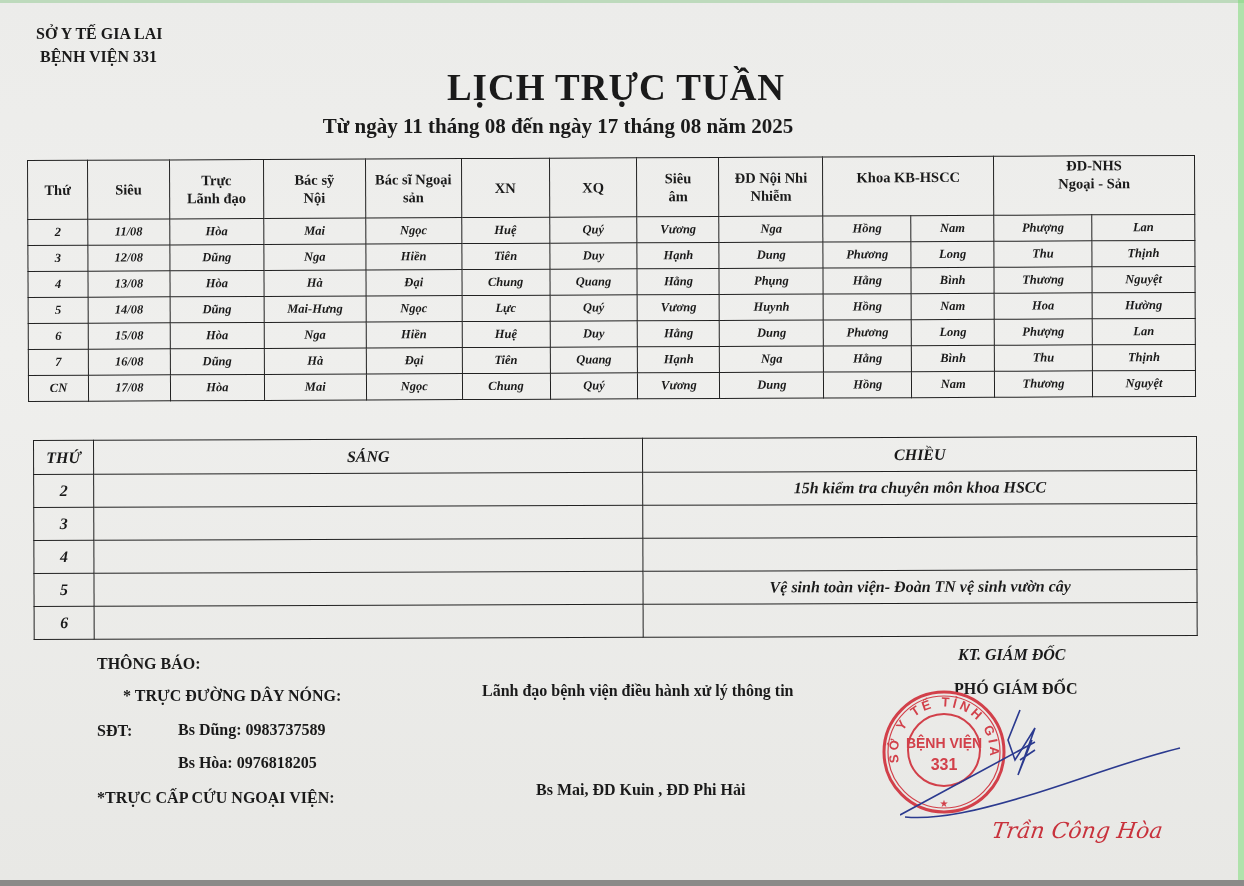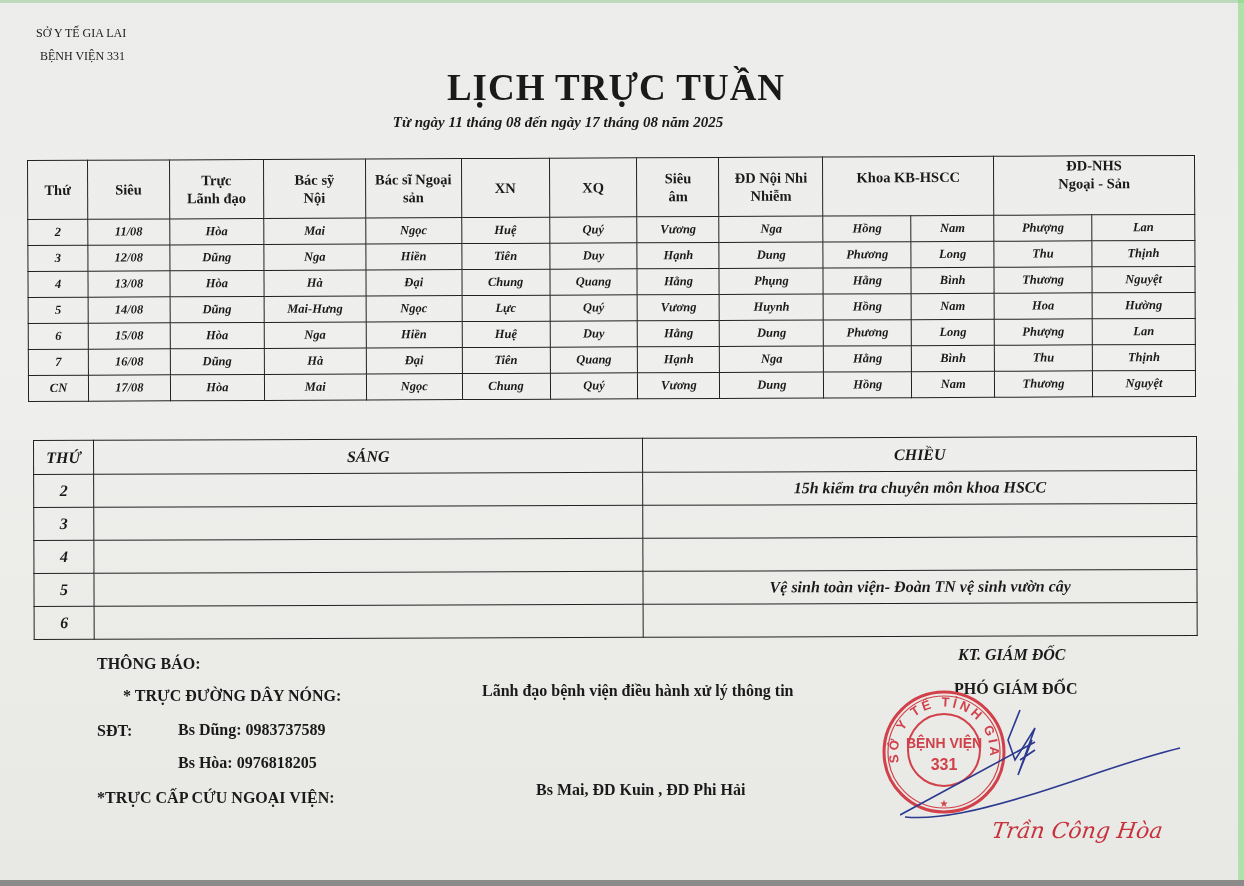--- a/index.html
+++ b/index.html
@@ -11,26 +11,26 @@
     position:relative;
   }
   .paper {
     position:absolute; left:0; top:0; width:1238px; height:880px;
     background:linear-gradient(180deg,#ececea 0%,#efefed 40%,#e8e8e5 100%);
   }
   .edge-right { position:absolute; right:0; top:0; width:6px; height:886px; background:#7fdc7a; opacity:.55; }
   .edge-bottom { position:absolute; left:0; bottom:0; width:1244px; height:6px; background:#8a8a88; }
   .edge-top { position:absolute; left:0; top:0; width:1244px; height:3px; background:#9fcf9c; opacity:.6; }
 
-  .org { position:absolute; left:36px; top:22px; font-weight:normal; font-size:12px; line-height:23px; }
+  .org { position:absolute; left:36px; top:22px; font-weight:bold; font-size:16px; line-height:23px; }
   .org div:nth-child(2){ padding-left:4px; }
 
   .title { position:absolute; left:0; width:1244px; top:66px; text-align:center; font-weight:bold; font-size:37px; letter-spacing:1px; padding-left:0;margin-left:6px; }
   .title span { position:relative; left:-12px; }
-  .subtitle { position:absolute; left:0; width:1140px; top:114px; text-align:center; font-weight:bold; font-style:italic; font-size:15px; }
+  .subtitle { position:absolute; left:0; width:1140px; top:114px; text-align:center; font-weight:bold; font-size:21px; }
   .subtitle span { position:relative; left:-12px; }
 
   table { border-collapse:collapse; position:absolute; }
   td, th { border:1.5px solid #222; padding:0; text-align:center; }
 
   #roster { left:27px; top:160px; width:1168px; transform:rotate(-0.25deg); transform-origin:left top; }
   #roster th { font-weight:bold; font-size:14.5px; line-height:18px; background:transparent; }
   #roster td { font-weight:bold; font-style:italic; font-size:12.5px; height:25px; }
   #roster tr.hdr1 th { height:32px; }
 

